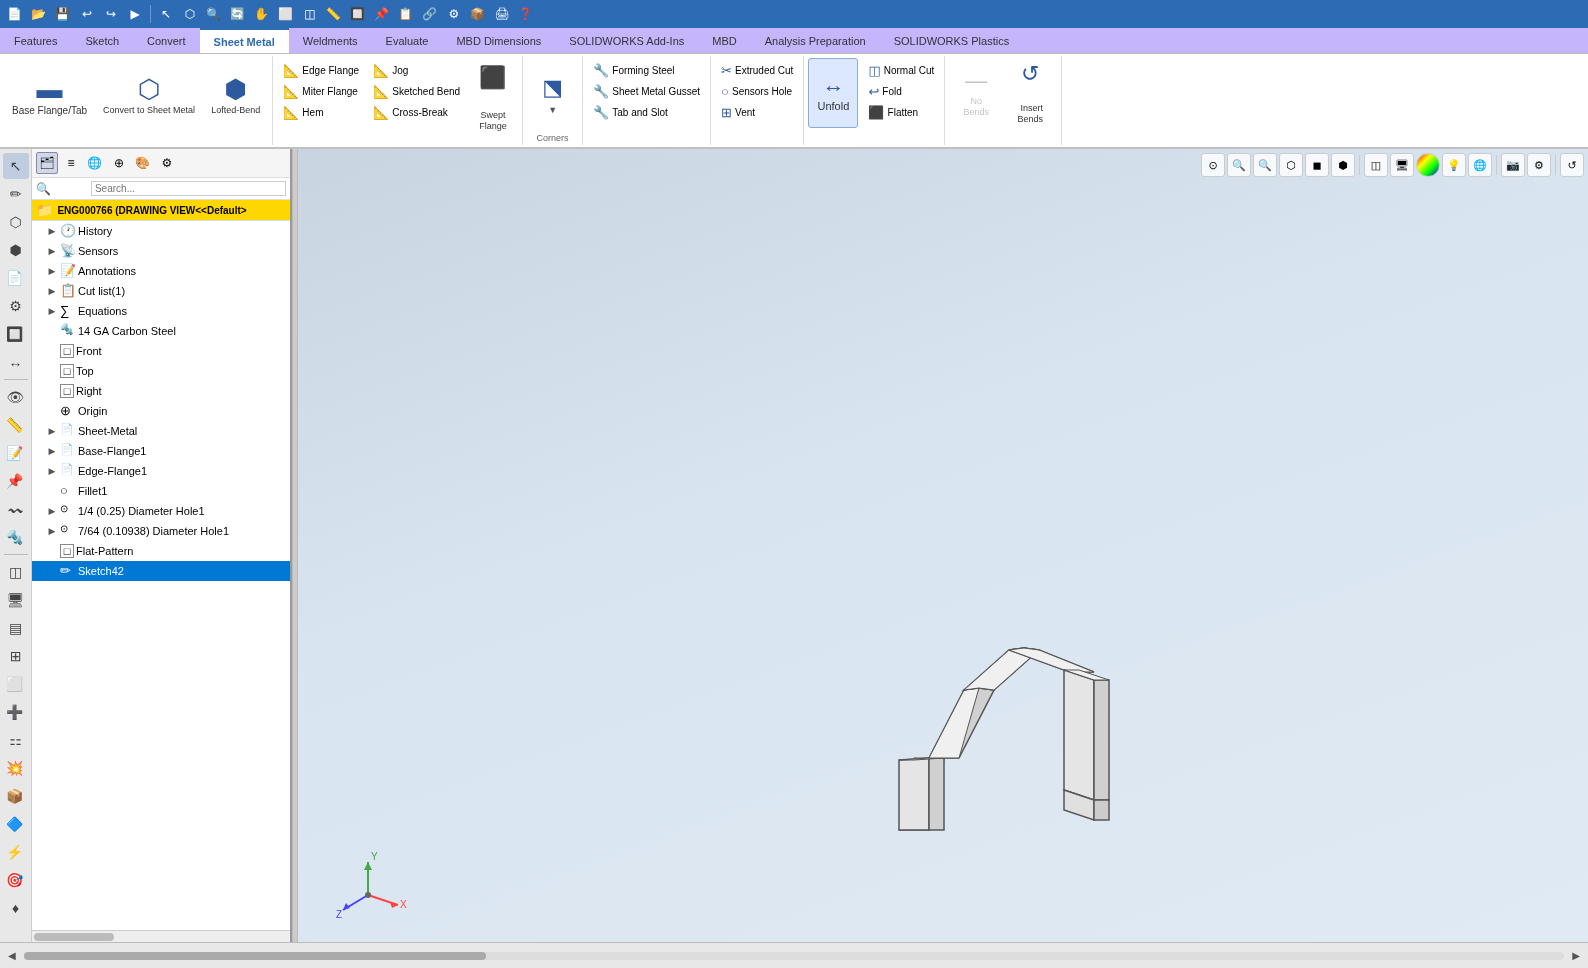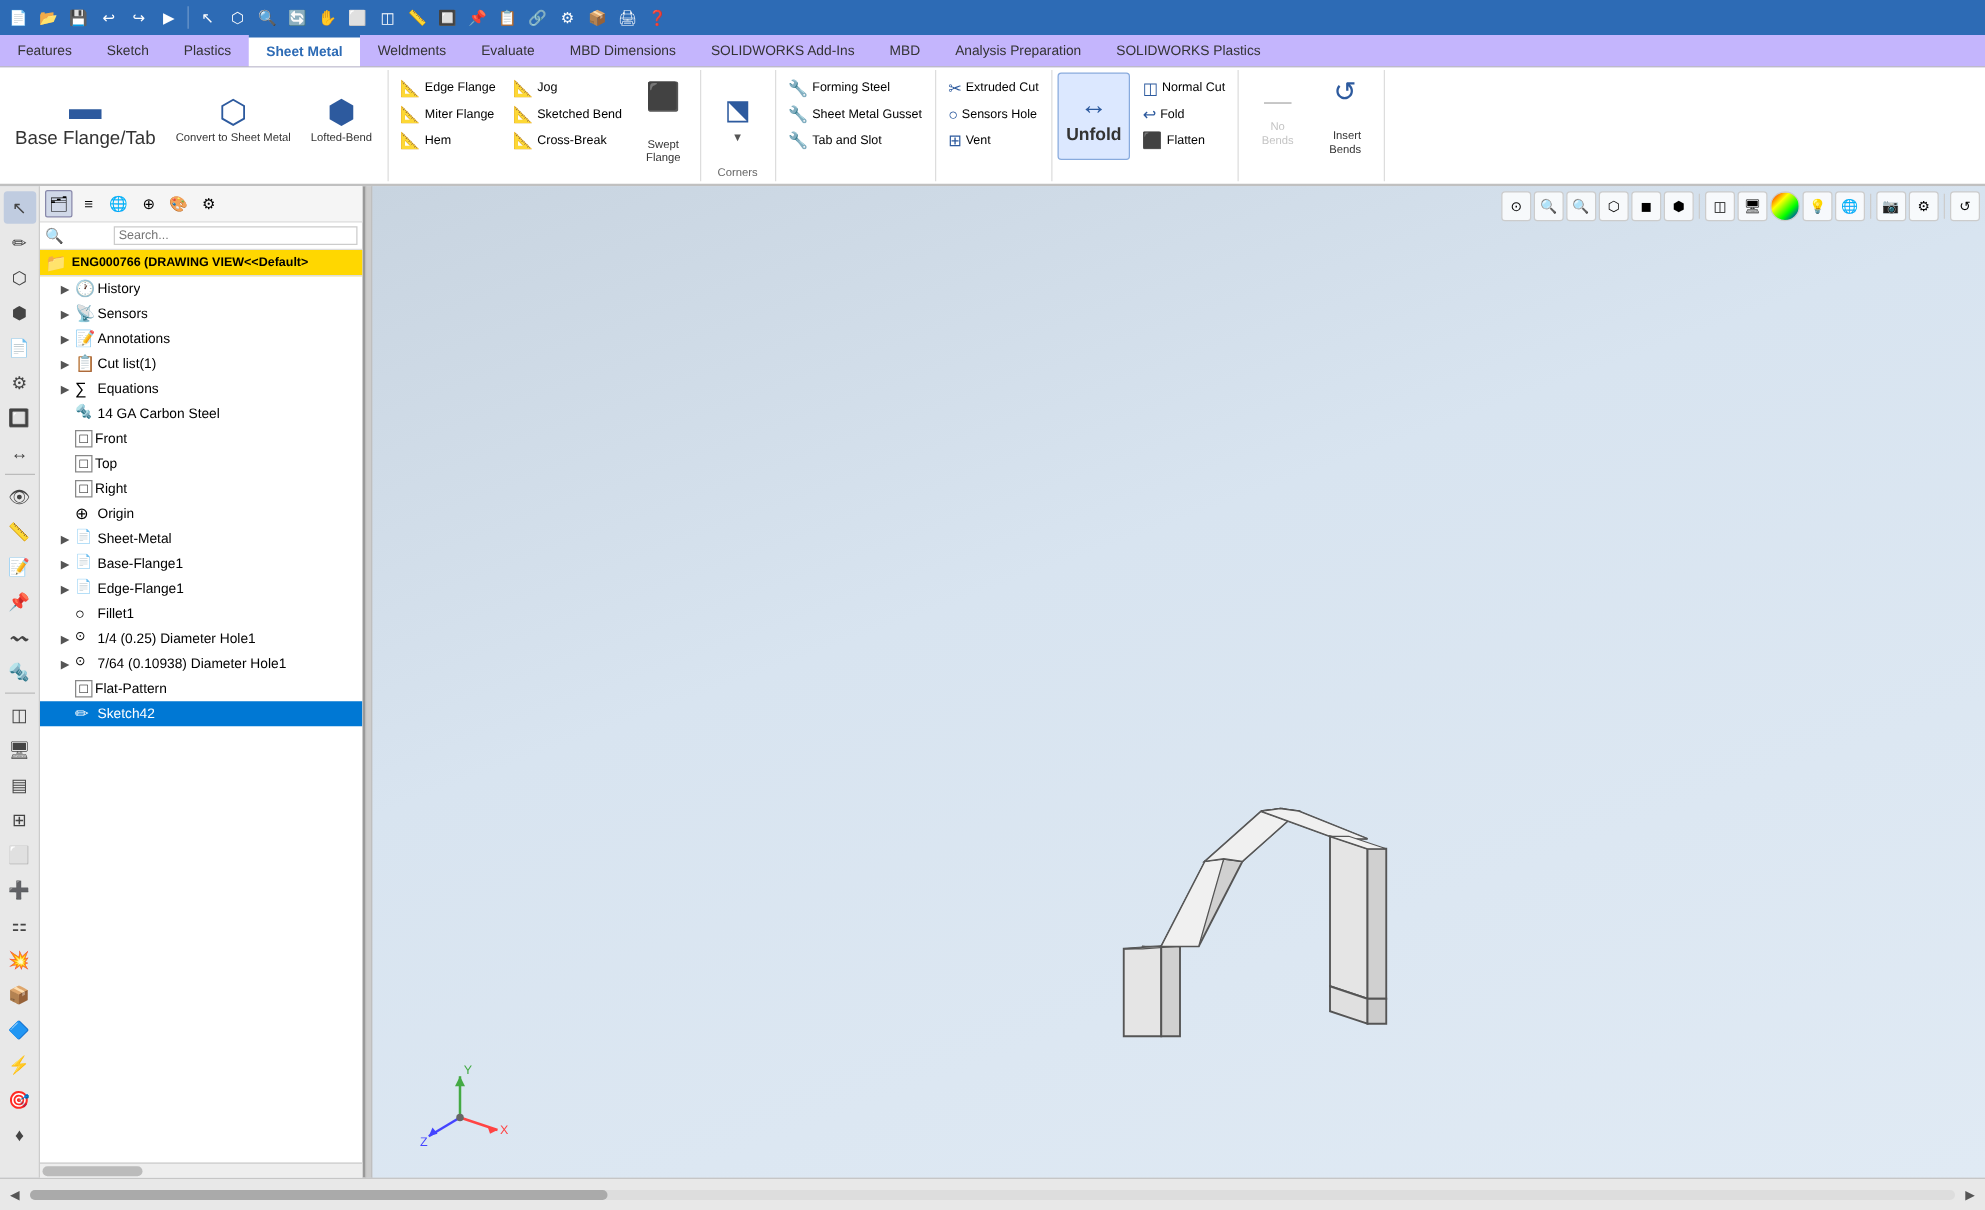--- a/index.html
+++ b/index.html
@@ -105,37 +105,37 @@
   <div class="qa-icon">🔗</div>
   <div class="qa-icon">⚙</div>
   <div class="qa-icon">📦</div>
   <div class="qa-icon">🖨</div>
   <div class="qa-icon">❓</div>
 </div>
 
 <div class="ribbon-tabs">
   <button class="ribbon-tab">Features</button>
   <button class="ribbon-tab">Sketch</button>
-  <button class="ribbon-tab">Plastics</button>
+  <button class="ribbon-tab">Convert</button>
   <button class="ribbon-tab active">Sheet Metal</button>
   <button class="ribbon-tab">Weldments</button>
   <button class="ribbon-tab">Evaluate</button>
   <button class="ribbon-tab">MBD Dimensions</button>
   <button class="ribbon-tab">SOLIDWORKS Add-Ins</button>
   <button class="ribbon-tab">MBD</button>
   <button class="ribbon-tab">Analysis Preparation</button>
   <button class="ribbon-tab">SOLIDWORKS Plastics</button>
 </div>
 
 <div class="ribbon">
 
   <div class="ribbon-group-sheet" style="padding:4px 6px; gap:4px; border-right:1px solid #ddd;">
     <div class="ribbon-btn-large">
       <div style="font-size:26px;color:#2d5a9e;">▬</div>
-      <div style="font-size:15px;text-align:center;color:#333;line-height:1.2;">Base
+      <div style="font-size:10px;text-align:center;color:#333;line-height:1.2;">Base
 Flange/Tab</div>
     </div>
     <div class="ribbon-btn-large">
       <div style="font-size:26px;color:#2d5a9e;">⬡</div>
       <div style="font-size:9px;text-align:center;color:#333;line-height:1.2;">Convert
 to Sheet
 Metal</div>
     </div>
     <div class="ribbon-btn-large">
       <div style="font-size:26px;color:#2d5a9e;">⬢</div>
@@ -218,21 +218,21 @@
         <span style="font-size:13px;color:#2d5a9e;">⊞</span>
         <span>Vent</span>
       </div>
     </div>
   </div>
 
   <div class="ribbon-group-sheet" style="border-right:1px solid #ddd; padding:2px 4px; align-items:flex-start; gap:4px;">
 
     <div class="ribbon-btn-large highlighted">
       <div style="font-size:22px;color:#2d5a9e;">↔</div>
-      <div style="font-size:14px;text-align:center;color:#333;line-height:1.2;margin-top:2px;font-weight:bold;">Unfold</div>
+      <div style="font-size:11px;text-align:center;color:#333;line-height:1.2;margin-top:2px;">Unfold</div>
     </div>
     <div class="ribbon-col">
       <div class="ribbon-btn-small">
         <span style="font-size:13px;color:#2d5a9e;">◫</span>
         <span>Normal Cut</span>
       </div>
       <div class="ribbon-btn-small">
         <span style="font-size:13px;color:#2d5a9e;">↩</span>
         <span>Fold</span>
       </div>

